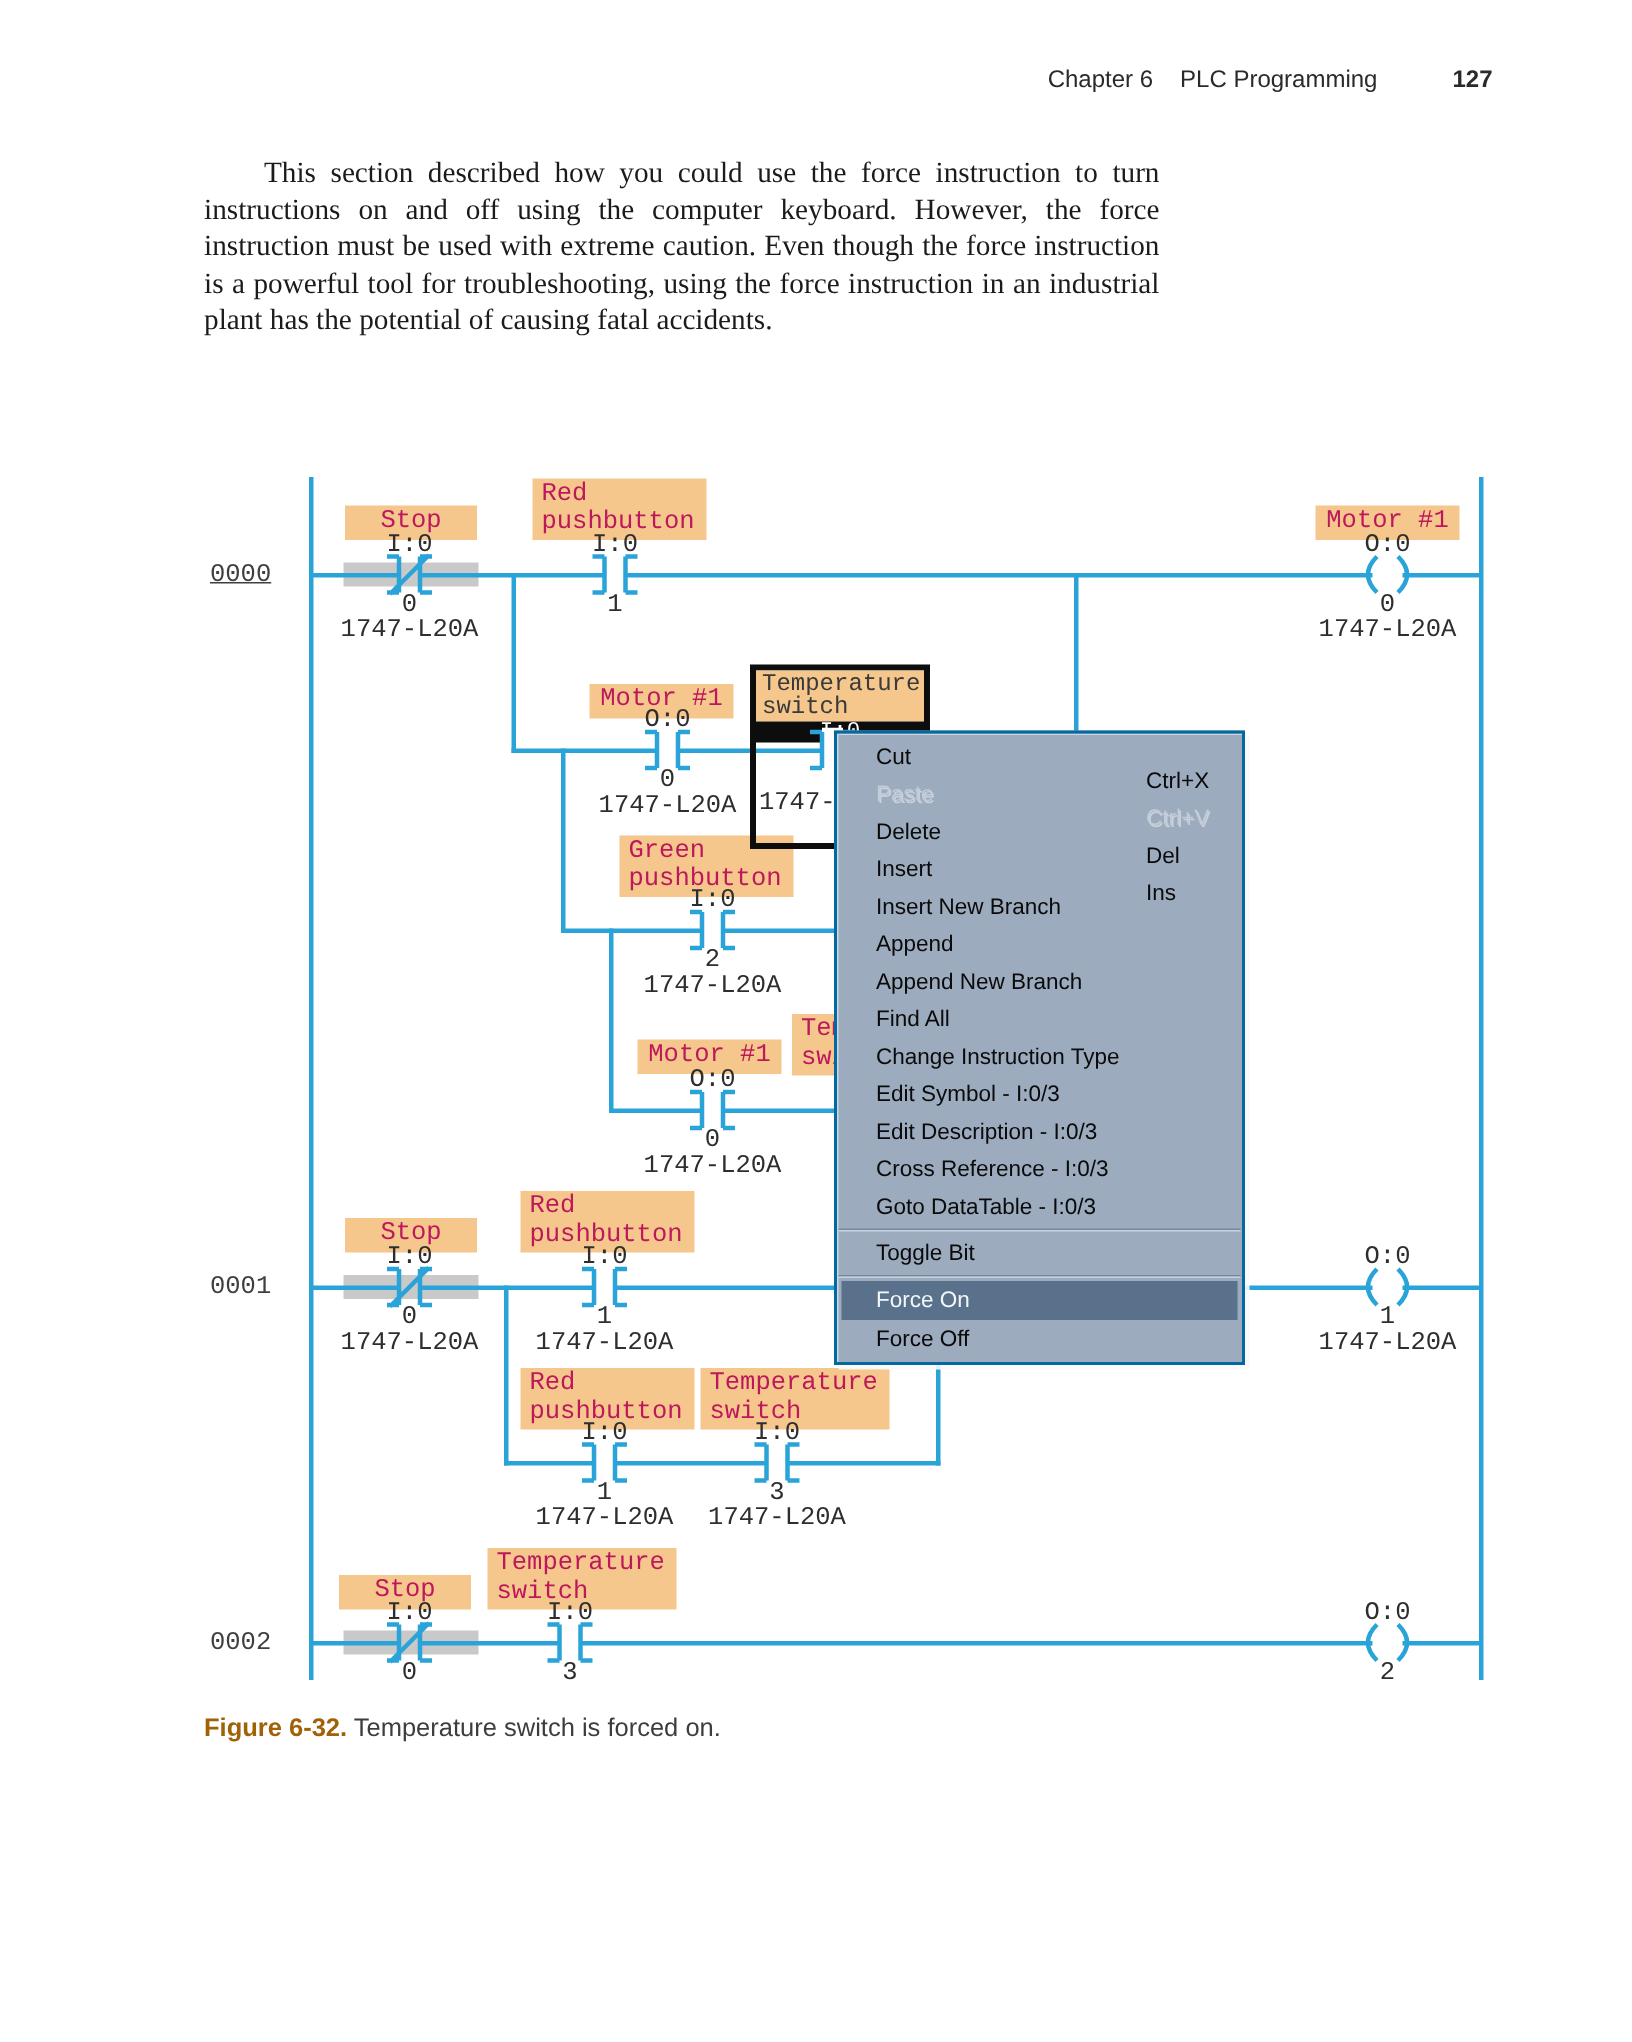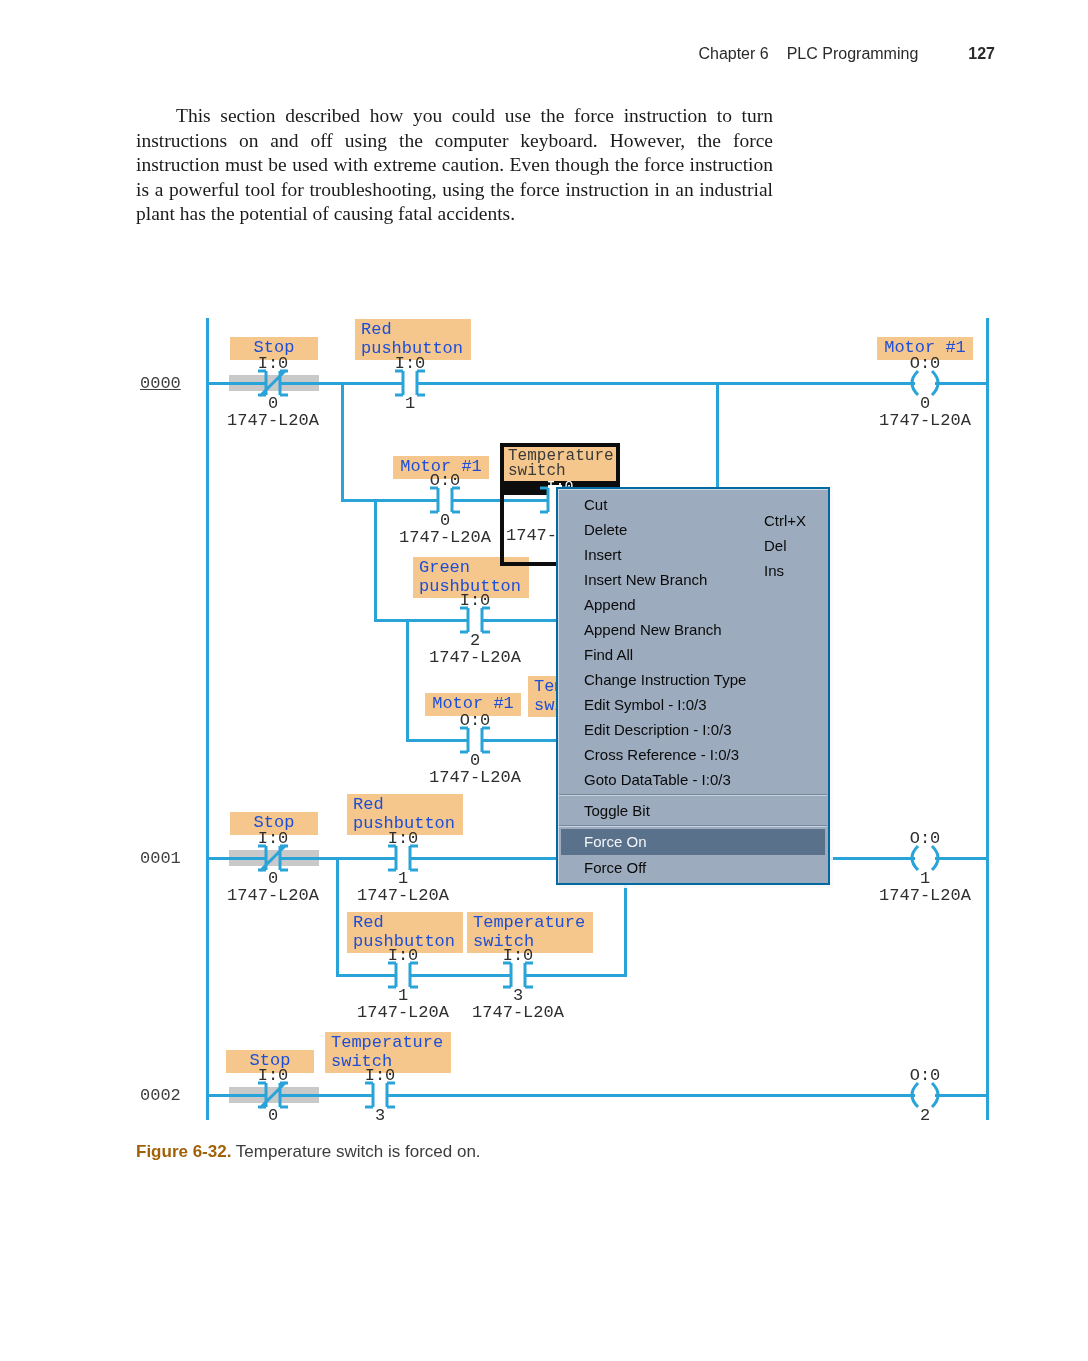--- a/index.html
+++ b/index.html
@@ -16,21 +16,21 @@
   .caption{position:absolute;left:136px;top:1142px;font-size:17px;color:#3d3d3d;}
   .caption .figno{color:#a16207;font-weight:bold;}
 
   
   .wire{position:absolute;background:#2aa4d8;z-index:2;}
   .band{position:absolute;width:90px;height:16px;background:#c9c9c9;z-index:1;}
   .rnum{position:absolute;width:46px;font:17px/17px "Liberation Mono",monospace;color:#3f3f3f;z-index:3;}
   .txt{position:absolute;width:120px;text-align:center;z-index:3;
        font:17px/17px "Liberation Mono",monospace;color:#2e2e2e;}
   .lbl{position:absolute;background:#f6c78c;padding:2px 6px;z-index:3;overflow:hidden;
-       font:17px/18.5px "Liberation Mono",monospace;color:#1d4ed8;}
+       font:17px/18.5px "Liberation Mono",monospace;color:#be185d;}
   .lbl.ctr{text-align:center;}
   .sym{position:absolute;z-index:3;}
 
   
   .selbox{position:absolute;left:500px;top:443px;width:120px;height:123px;
           border:4px solid #0d0d0d;z-index:4;box-sizing:border-box;}
   .selbox .sl{background:#f6c78c;font:16px/15px "Liberation Mono",monospace;
               color:#3a3a3a;padding:2px 0 1px 4px;height:31px;overflow:hidden;}
   .selbox .sa{background:#0d0d0d;color:#ffffff;text-align:center;
               font:15px/14px "Liberation Mono",monospace;height:14px;}
@@ -220,20 +220,21 @@
   <svg class="sym" style="left:903px;top:1080px;" width="44" height="30" viewBox="0 0 44 30">
     <rect x="12" y="0" width="20" height="30" fill="#ffffff"></rect>
     <path d="M15 3 Q3 15 15 27 M29 3 Q41 15 29 27" stroke="#2aa4d8" stroke-width="3" fill="none"></path>
   </svg>
   <div class="txt" style="left:865px;top:1107px;">2</div>
 
 </div>
 
 <div class="menu">
   <div class="mi"><span class="ml">Cut</span><span class="ms">Ctrl+X</span></div>
+  <div class="mi dis"><span class="ml">Paste</span><span class="ms">Ctrl+V</span></div>
   <div class="mi"><span class="ml">Delete</span><span class="ms">Del</span></div>
   <div class="mi"><span class="ml">Insert</span><span class="ms">Ins</span></div>
   <div class="mi"><span class="ml">Insert New Branch</span></div>
   <div class="mi"><span class="ml">Append</span></div>
   <div class="mi"><span class="ml">Append New Branch</span></div>
   <div class="mi"><span class="ml">Find All</span></div>
   <div class="mi"><span class="ml">Change Instruction Type</span></div>
   <div class="mi"><span class="ml">Edit Symbol - I:0/3</span></div>
   <div class="mi"><span class="ml">Edit Description - I:0/3</span></div>
   <div class="mi"><span class="ml">Cross Reference - I:0/3</span></div>

